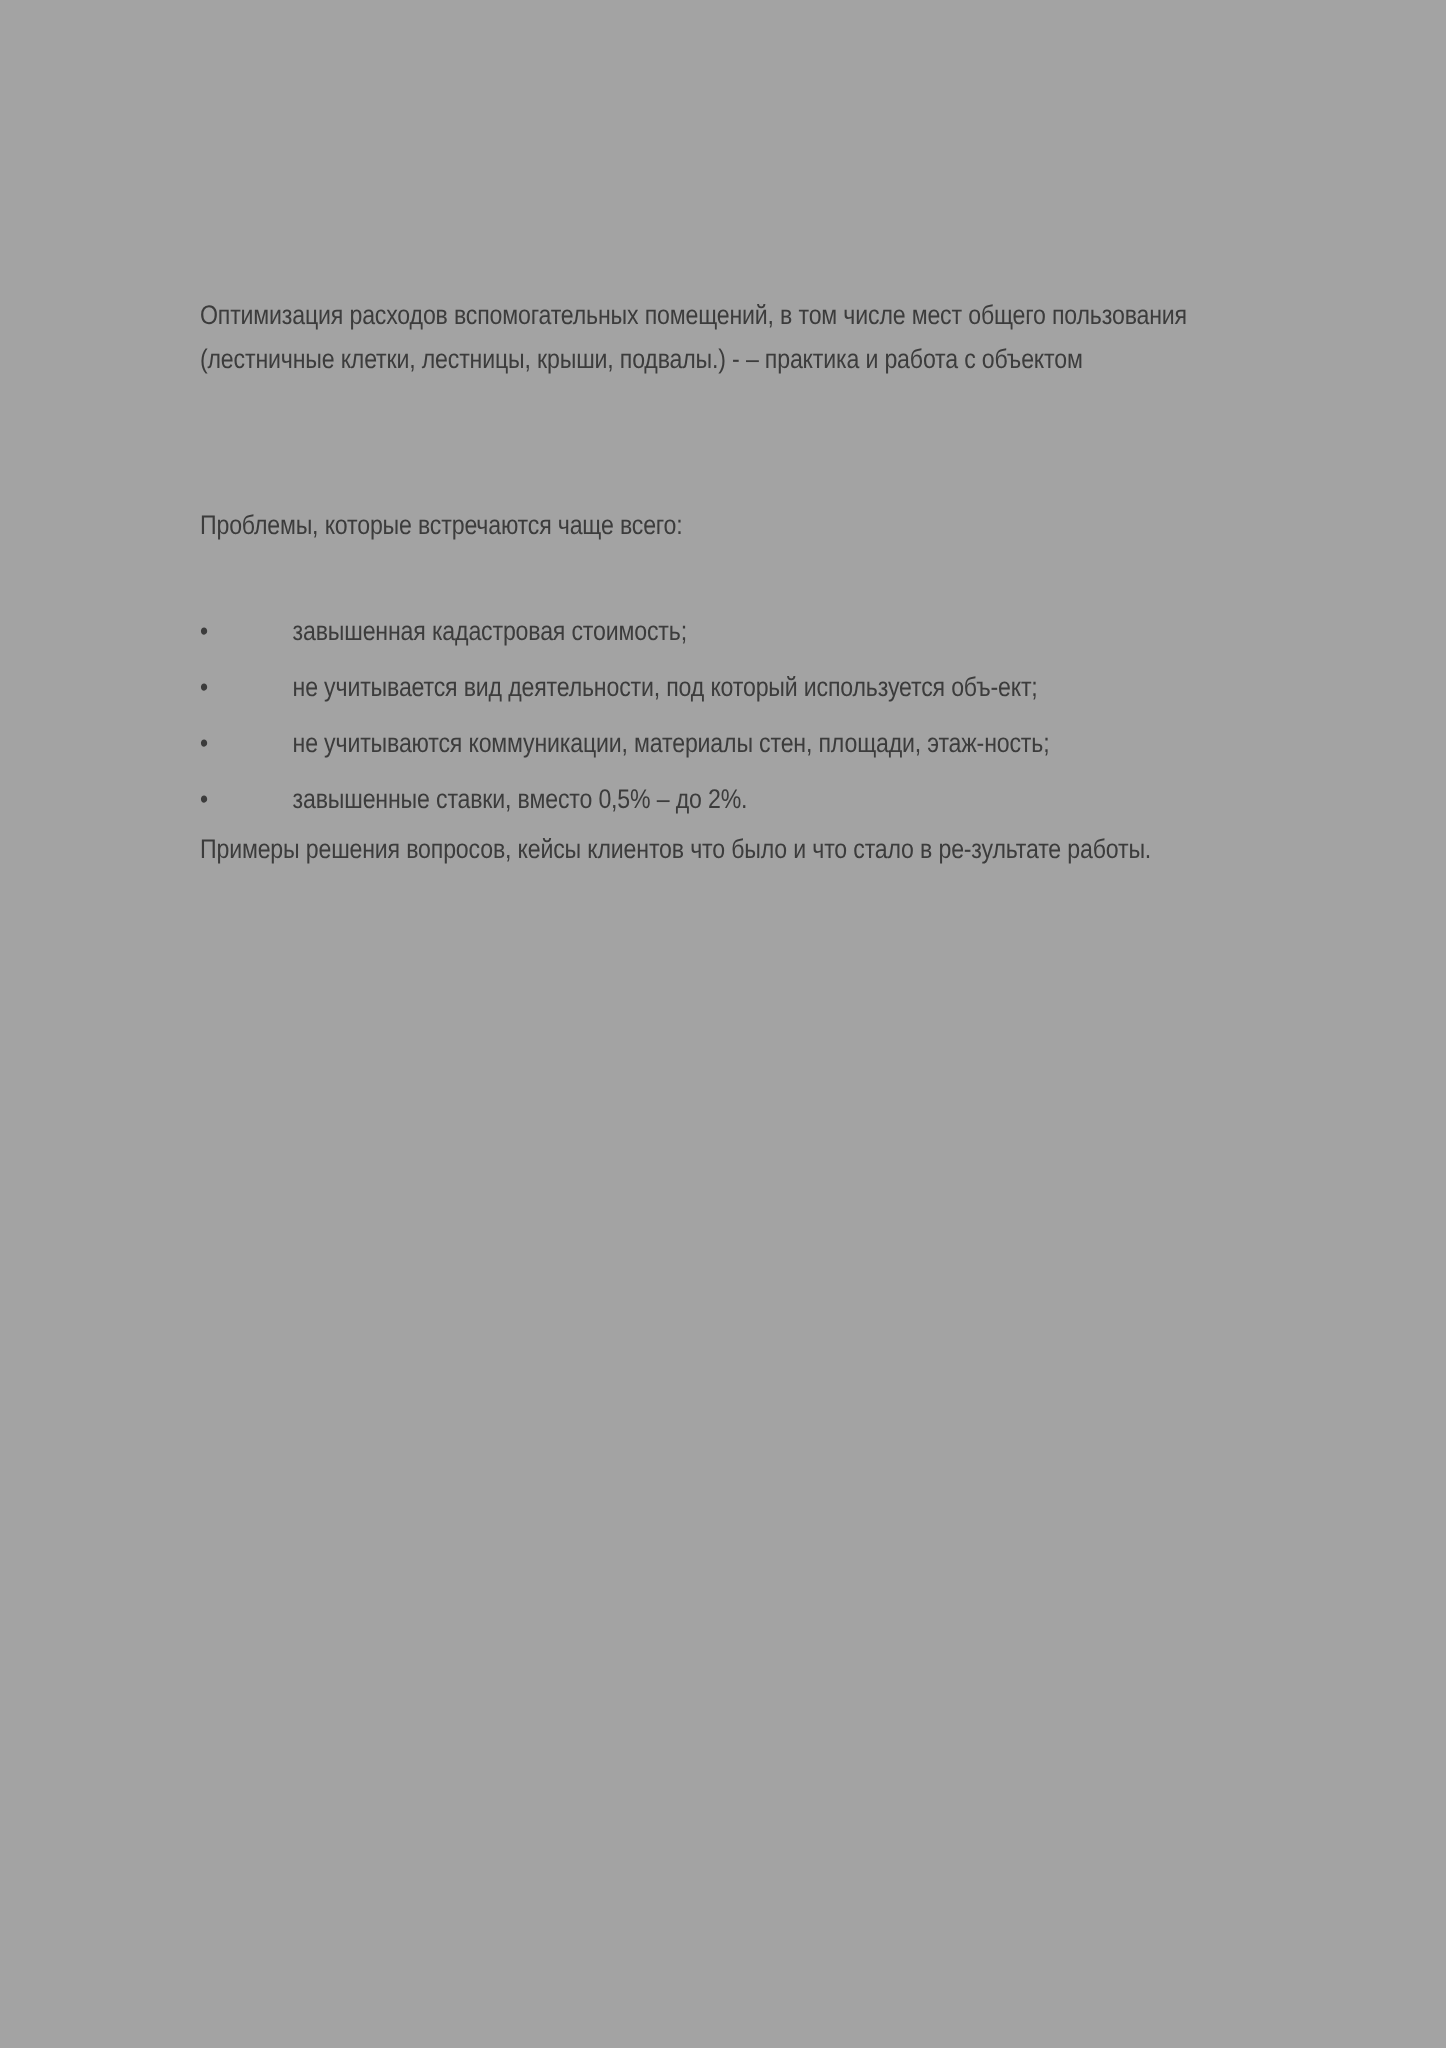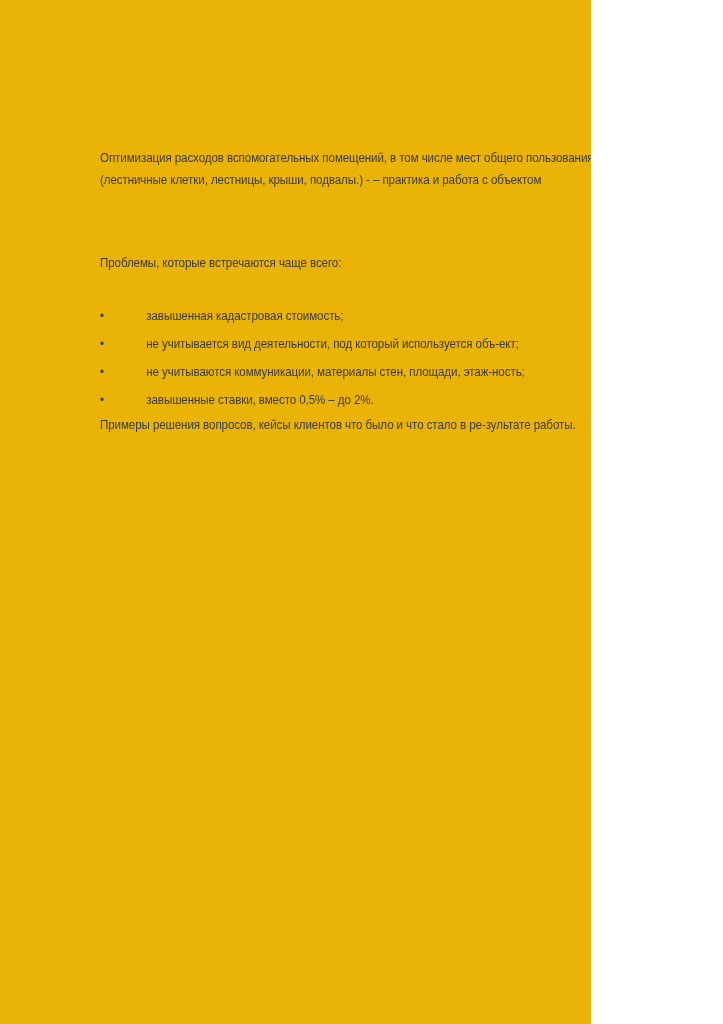--- a/index.html
+++ b/index.html
@@ -2,23 +2,23 @@
 <html><head>
 <meta charset="utf-8">
 <style>
   html, body {
     margin: 0;
     padding: 0;
     background: #ffffff;
   }
   .page {
     position: relative;
-    width: 591px;
+    width: 723px;
     height: 1024px;
-    background: #eab308;
+    background: #a3a3a3;
     overflow: hidden;
     font-family: "Liberation Sans", sans-serif;
   }
   .doc-content {
     position: absolute;
     left: 100px;
     top: 147px;
     width: 620px;
     transform: scaleX(0.857);
     transform-origin: 0 0;

